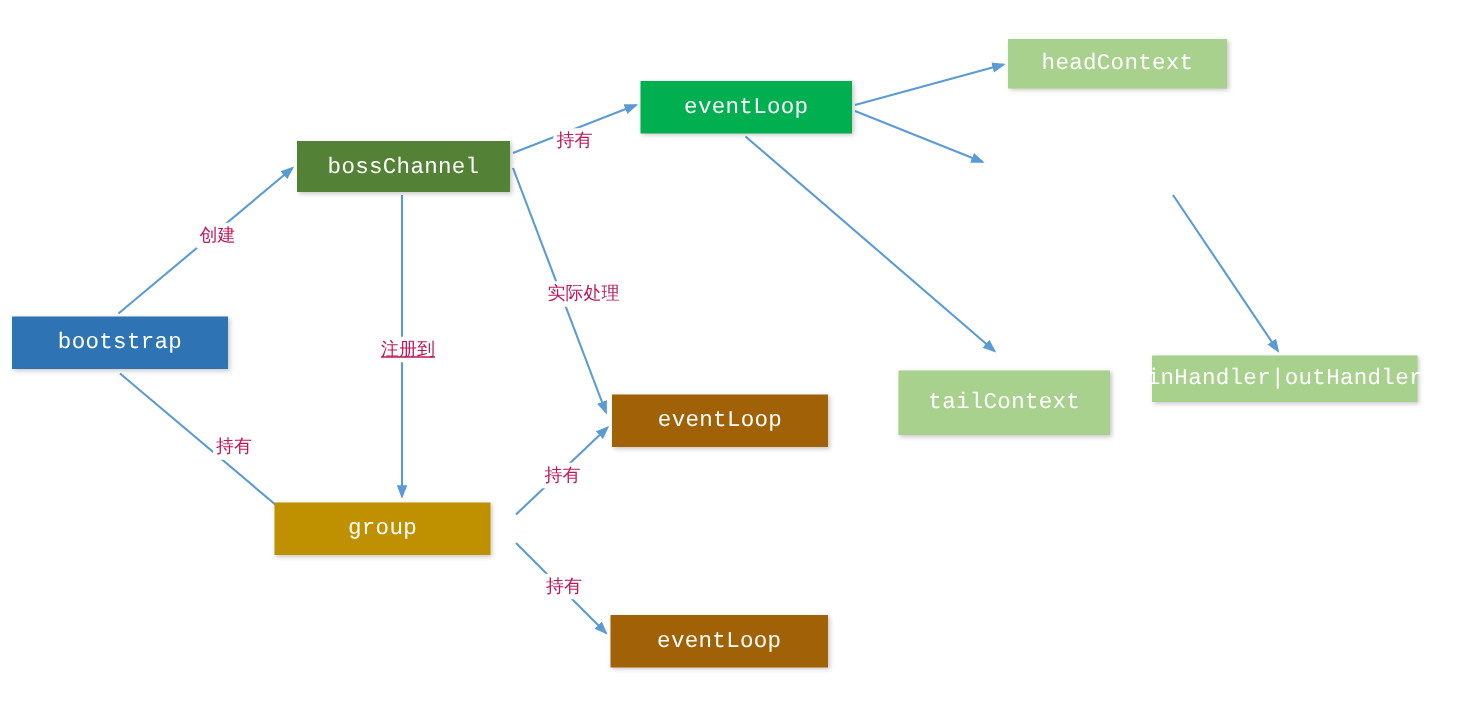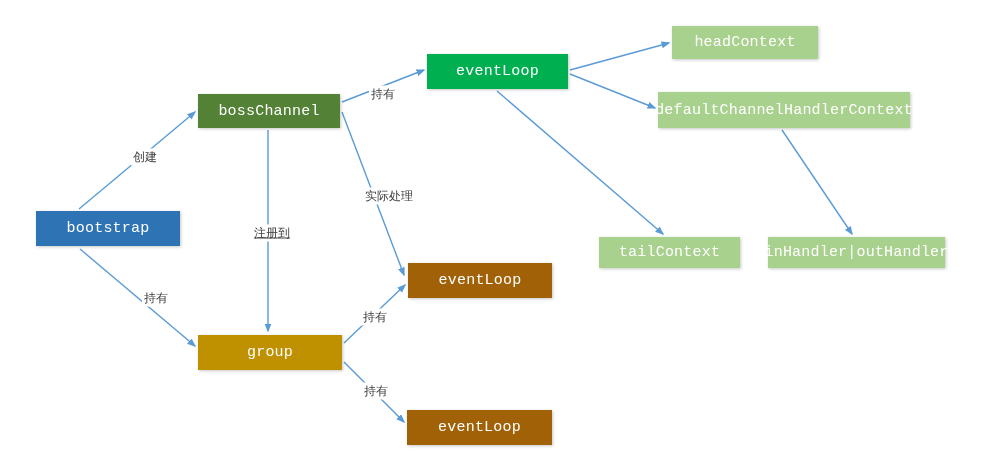--- a/index.html
+++ b/index.html
@@ -14,30 +14,30 @@
   .node{
     position:absolute;
     display:flex;align-items:center;justify-content:center;
     color:#ffffff;
     font-size:15px;
     letter-spacing:0.2px;
     box-shadow:1px 1px 3px rgba(0,0,0,0.22);
     white-space:nowrap;
     font-family:Liberation Mono, monospace;
   }
-  .c-blue{background:#2E74B5;margin-left:28px;}
+  .c-blue{background:#2E74B5;}
   .c-darkgreen{background:#538135;}
   .c-green{background:#00B050;}
   .c-lightgreen{background:#A9D18E;}
   .c-gold{background:#BF9000;}
   .c-gray{background:#a16207;}
   .edge-label{
     position:absolute;
     transform:translate(-50%,-50%);
-    color:#404040;
+    color:#be185d;
     font-size:12px;
     background:#ffffff;
     padding:0 2px;
     white-space:nowrap;
   }
 </style>
 </head>
 <body>
 
 <div id="canvas">
@@ -64,29 +64,28 @@
   </svg>
 
   <div class="node c-blue" style="left:8px;top:211px;width:144px;height:35px;">bootstrap</div>
 
   <div class="node c-darkgreen" style="left:198px;top:94px;width:142px;height:34px;">bossChannel</div>
 
   <div class="node c-green" style="left:427px;top:54px;width:141px;height:35px;">eventLoop</div>
 
   <div class="node c-lightgreen" style="left:672px;top:26px;width:146px;height:33px;">headContext</div>
 
-  <div class="node c-lightgreen" style="left:658px;top:92px;width:252px;height:36px;">defaultChannelHandlerContext</div>
 
-  <div class="node c-lightgreen" style="left:599px;top:237px;width:141px;height:31px;">tailContext</div>
+  <div class="node c-lightgreen" style="left:599px;top:247px;width:141px;height:43px;">tailContext</div>
 
   <div class="node c-lightgreen" style="left:768px;top:237px;width:177px;height:31px;">inHandler|outHandler</div>
 
   <div class="node c-gray" style="left:408px;top:263px;width:144px;height:35px;">eventLoop</div>
 
-  <div class="node c-gold" style="left:198px;top:335px;width:144px;height:35px;">group</div>
+  <div class="node c-gold" style="left:183px;top:335px;width:144px;height:35px;">group</div>
 
   <div class="node c-gray" style="left:407px;top:410px;width:145px;height:35px;">eventLoop</div>
 
   <span class="edge-label" style="left:145px;top:157px;">创建</span>
 
   <span class="edge-label" style="left:156px;top:298px;">持有</span>
 
   <span class="edge-label" style="left:383px;top:94px;">持有</span>
 
   <span class="edge-label" style="left:272px;top:233px;text-decoration:underline;">注册到</span>

